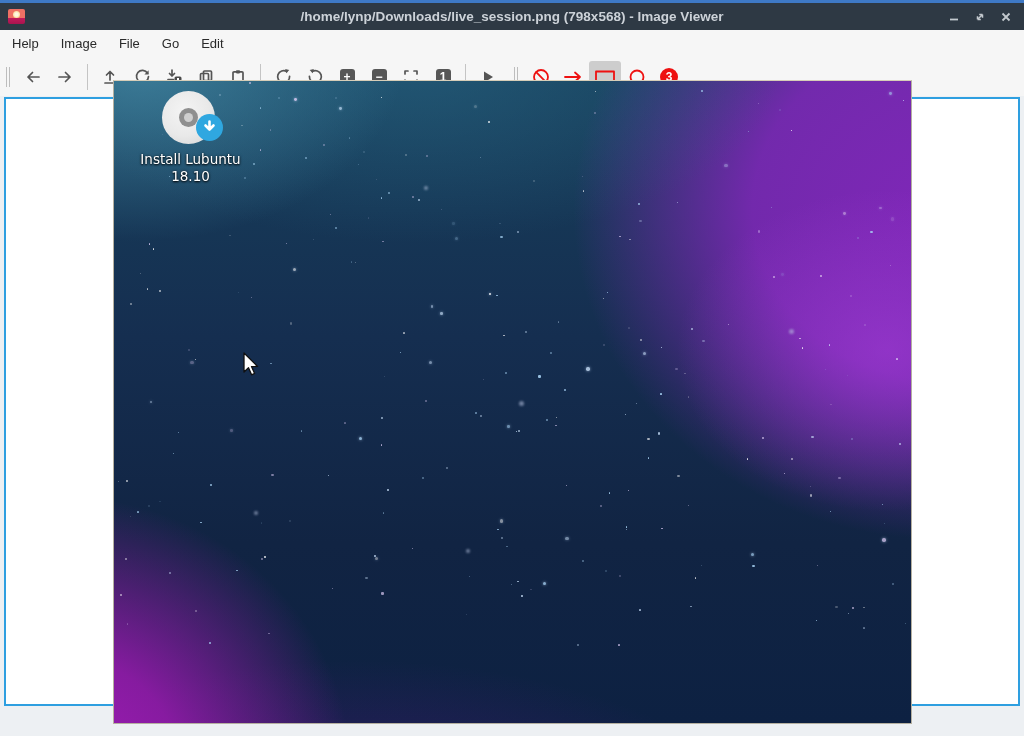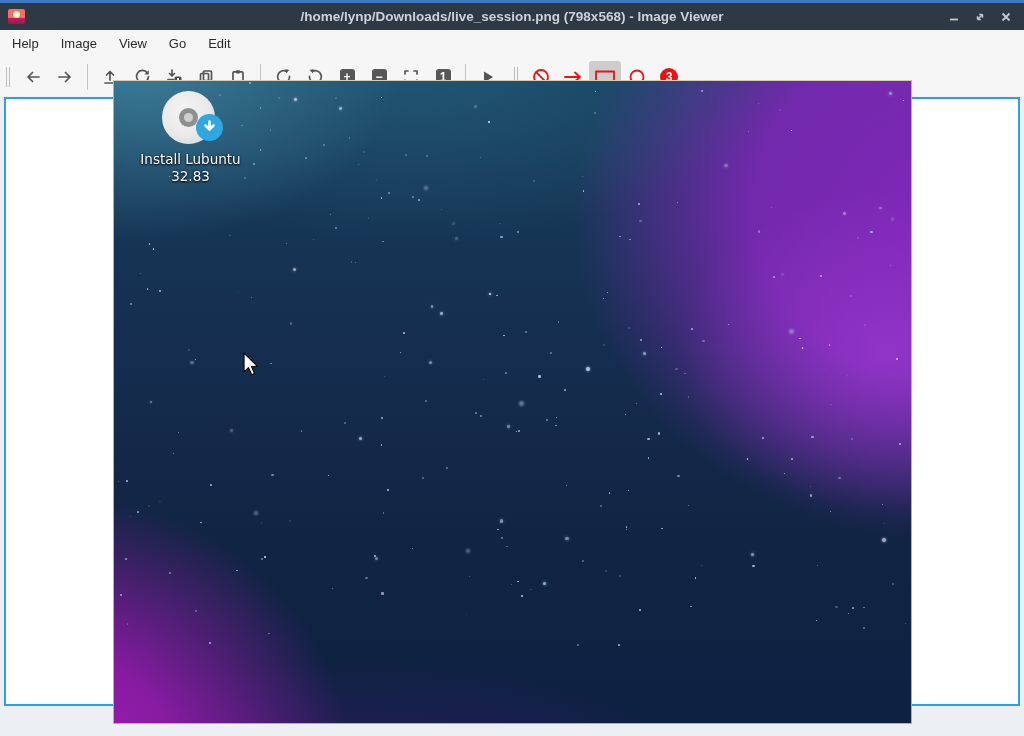--- a/index.html
+++ b/index.html
@@ -91,21 +91,21 @@
         <svg width="12" height="12" viewBox="0 0 12 12">
           <path d="M2.5,2.5 L9.5,9.5 M9.5,2.5 L2.5,9.5" stroke="#c3c9ce" stroke-width="1.8"></path>
         </svg>
       </span>
   </div>
 </div>
 
 <div class="menubar">
   <span class="menu-item">Help</span>
   <span class="menu-item">Image</span>
-  <span class="menu-item">View</span>
+  <span class="menu-item">File</span>
   <span class="menu-item">Go</span>
   <span class="menu-item">Edit</span>
 </div>
 
 <div class="toolbar">
   <div class="thandle"></div>
 
   <div class="tbtn">
     <svg width="18" height="16" viewBox="0 0 18 16">
         <path class="s" d="M15,8 L4,8 M8.5,3.5 L4,8 L8.5,12.5"></path>
@@ -470,21 +470,21 @@
       <div class="disc">
         <div class="hole"></div>
       </div>
       <div class="badge">
         <svg width="13" height="14" viewBox="0 0 13 14">
             <path d="M6.5,1.5 L6.5,8 M2.5,5.5 L6.5,9.5 L10.5,5.5" stroke="#fff" stroke-width="2.6" fill="none" stroke-linecap="round" stroke-linejoin="round"></path>
           </svg>
       </div>
       <div class="icon-label">
         <div>Install Lubuntu</div>
-        <div>32.83</div>
+        <div>18.10</div>
       </div>
 
       <div class="cursor">
         <svg width="18" height="26" viewBox="0 0 18 26">
           <path d="M2,1 L2,20 L6.5,15.8 L9.6,22.8 L12.6,21.4 L9.5,14.6 L15.6,14.4 Z" fill="#ffffff" stroke="#111" stroke-width="1.3" stroke-linejoin="round"></path>
         </svg>
       </div>
     </div>
 
   </div>

